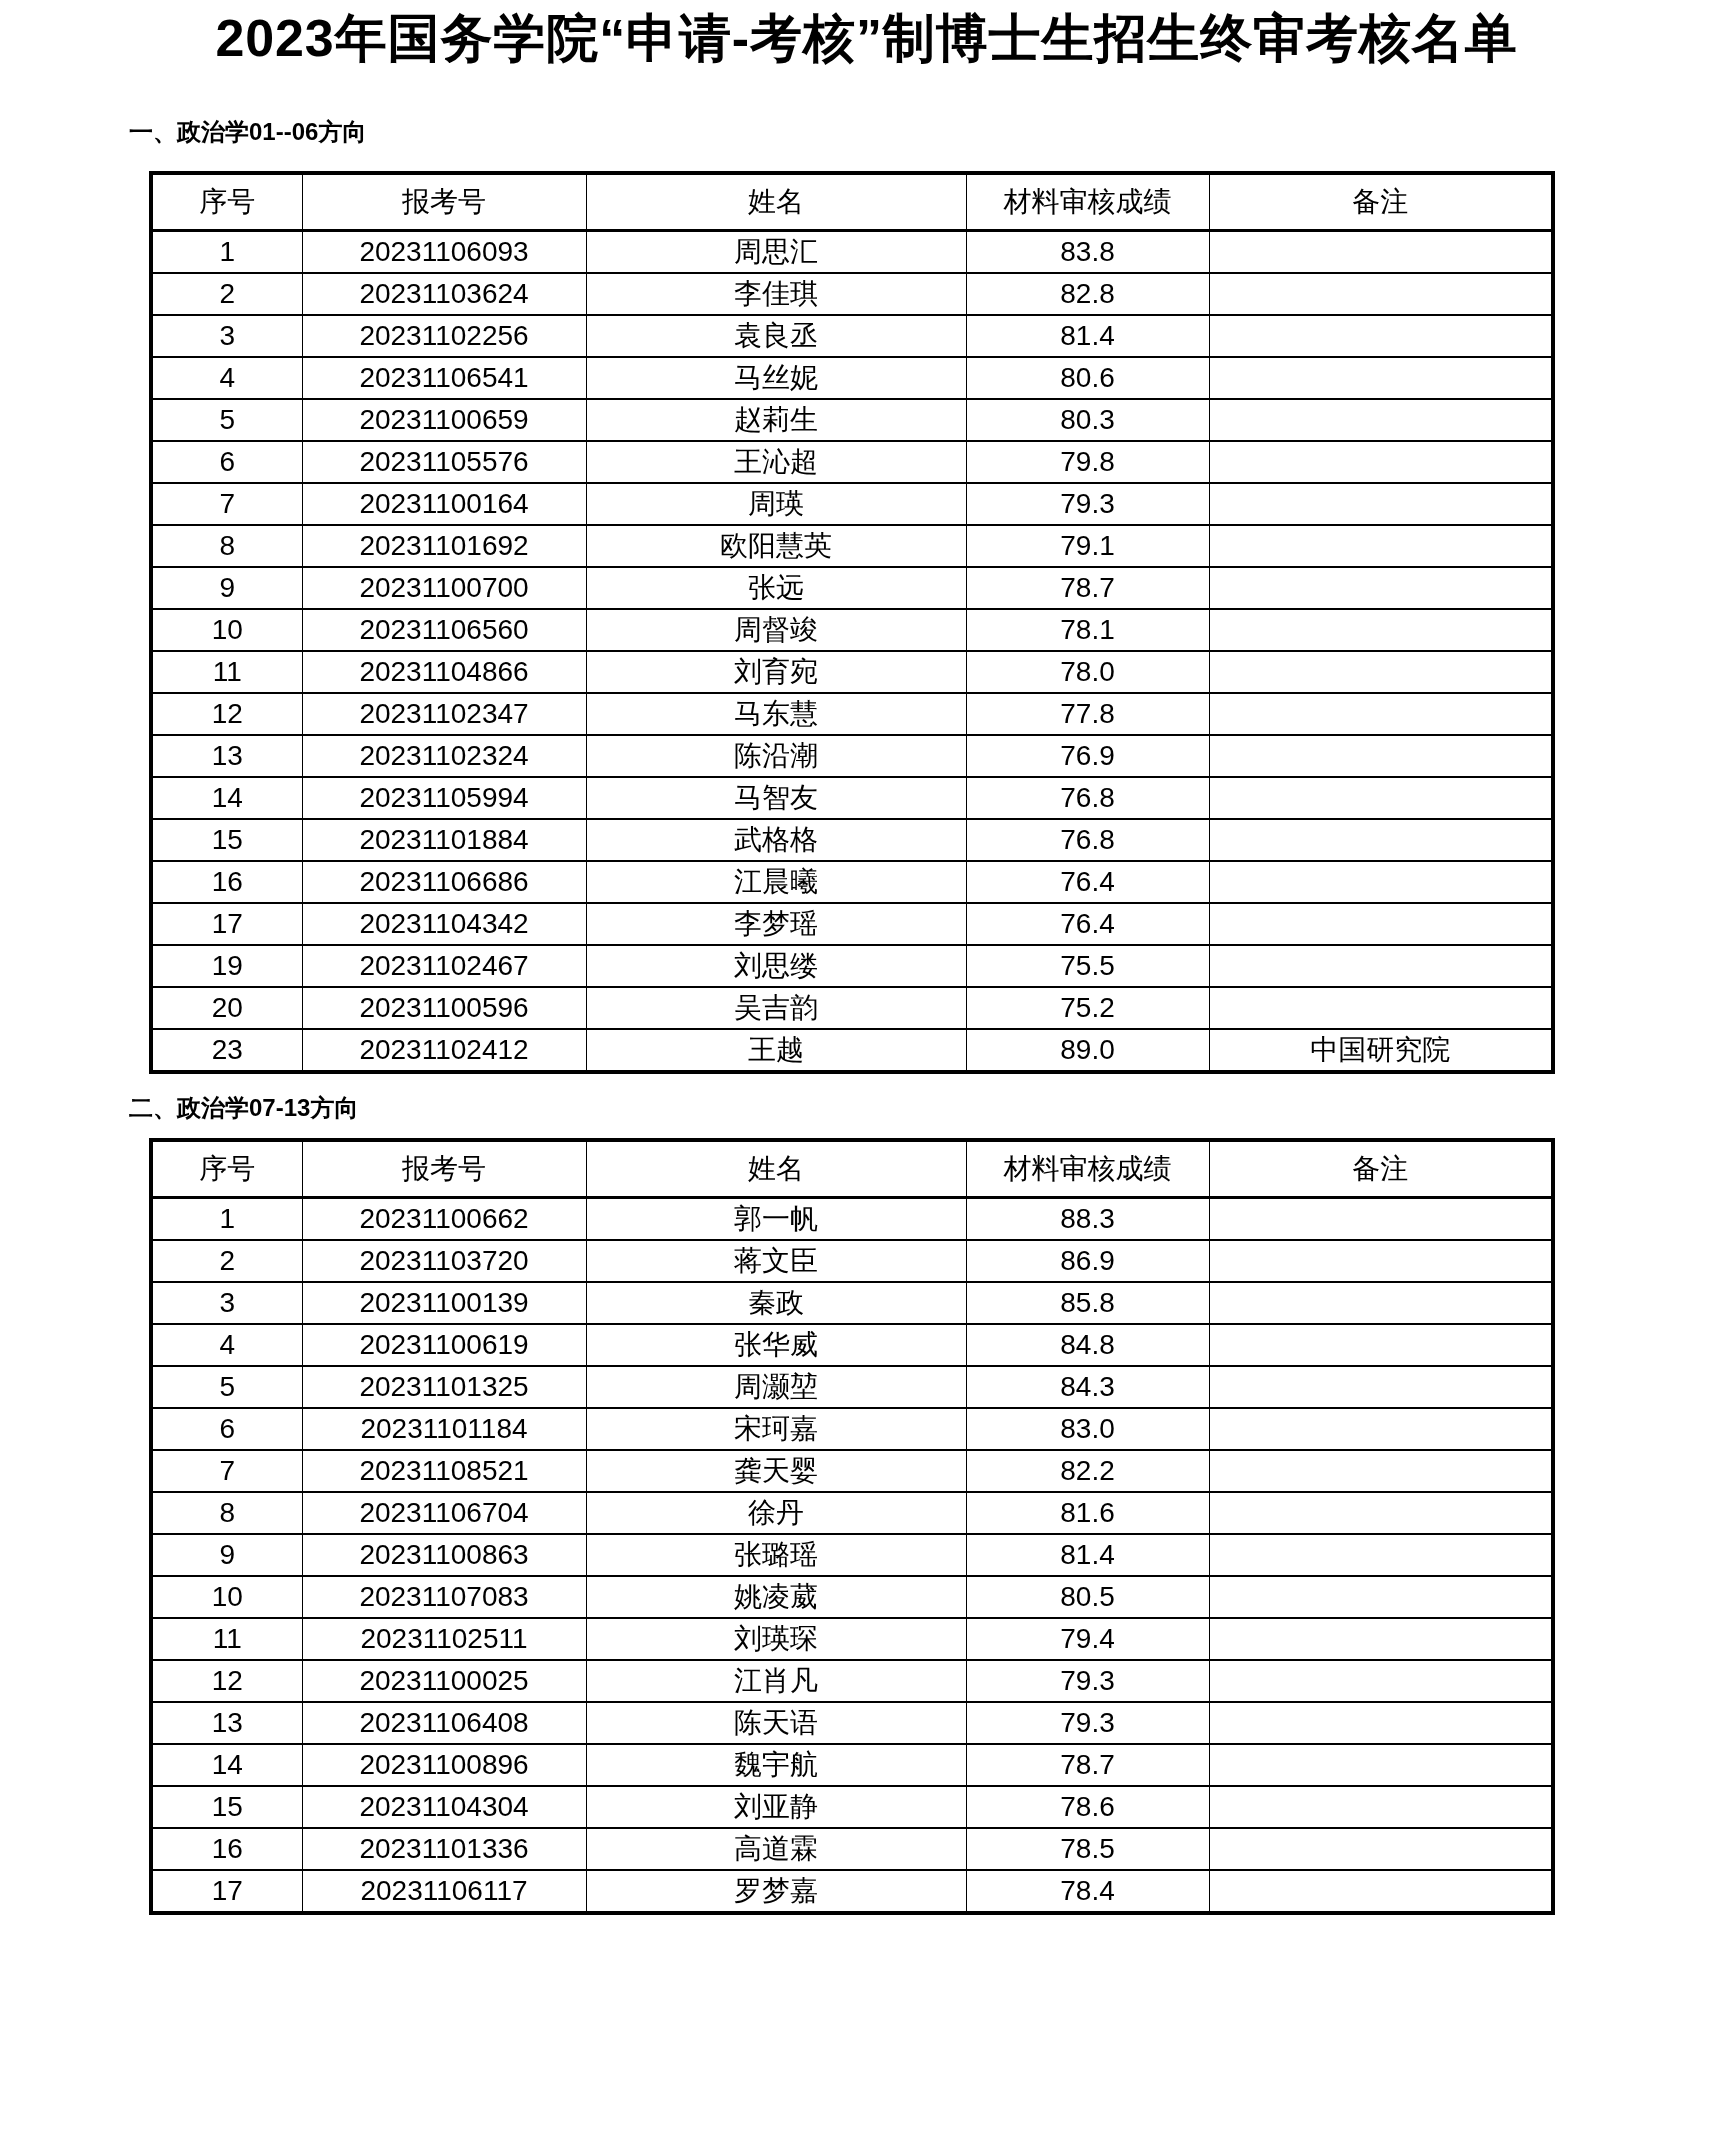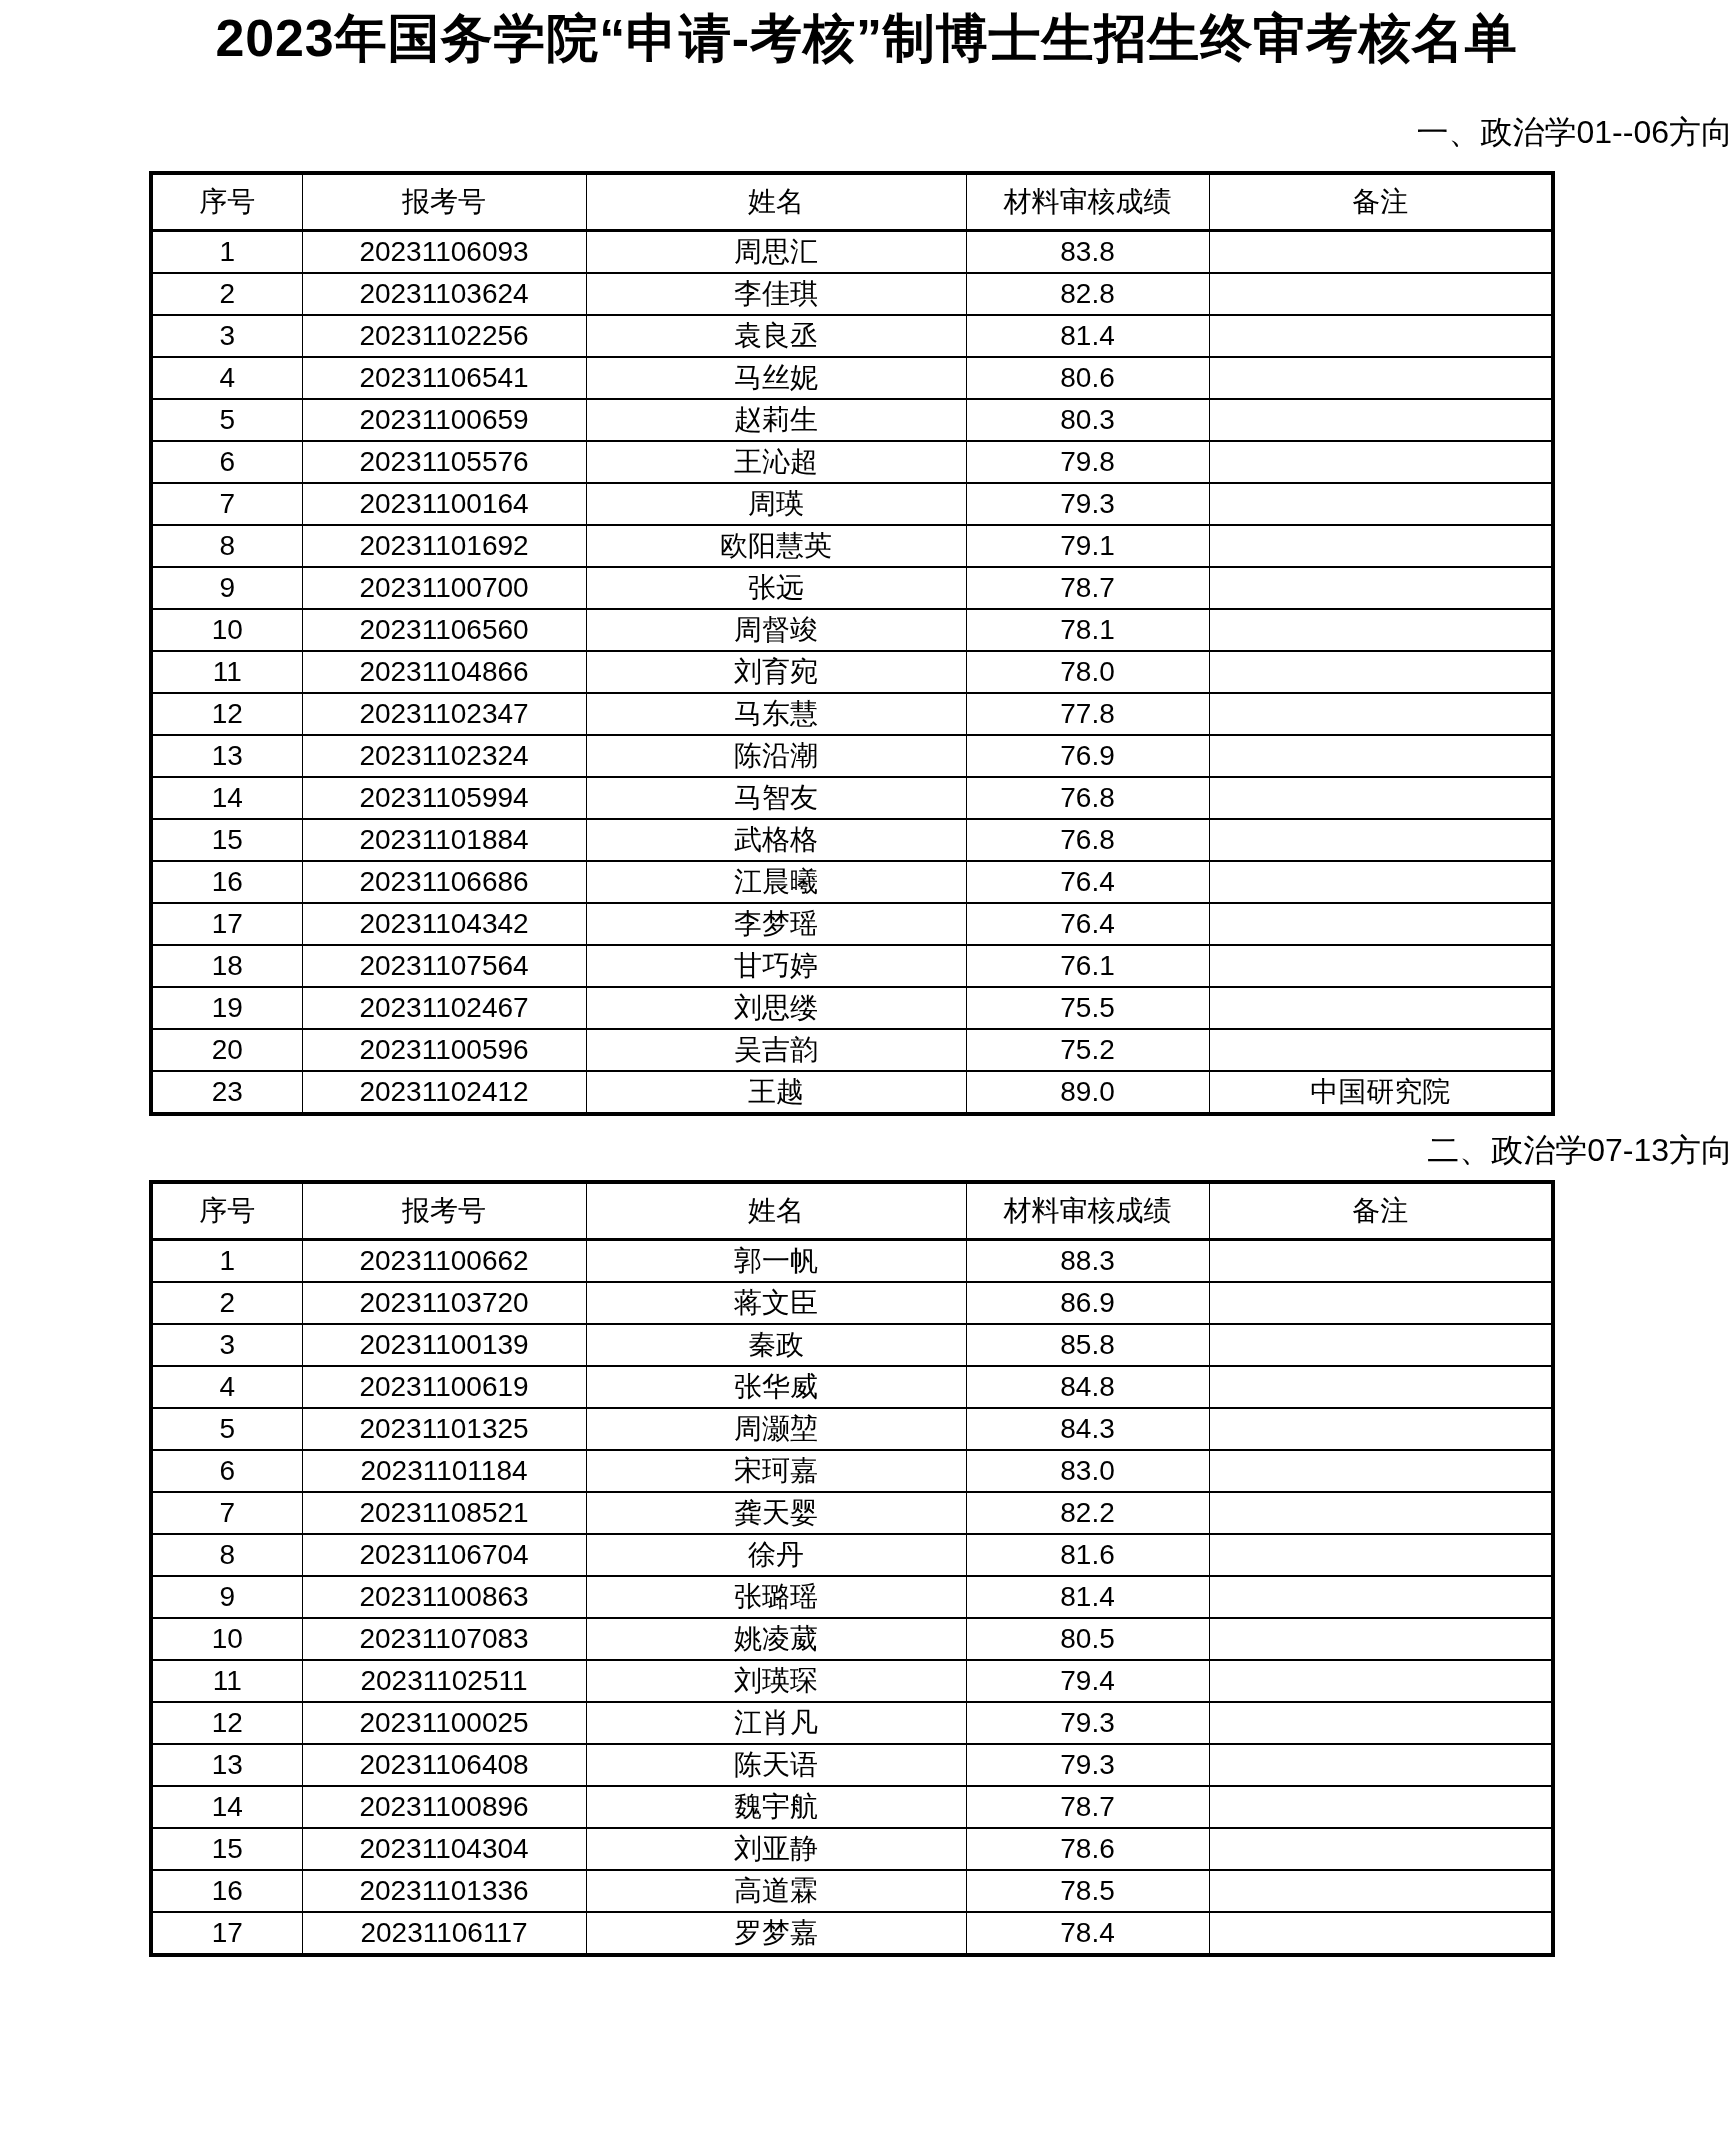--- a/index.html
+++ b/index.html
@@ -18,24 +18,23 @@
     margin: 0;
     padding-top: 14.4px;
     text-align: center;
     font-size: 52px;
     line-height: 49px;
     font-weight: bold;
     letter-spacing: 0.9px;
   }
   .section-heading {
     margin-left: 129px;
-    font-size: 32px;
+    font-size: 24px;
     line-height: 38px;
-    font-weight: normal;
-    text-align: right;
+    font-weight: bold;
   }
   .section-heading.first {
     margin-top: 50px;
   }
   .section-heading.second {
     margin-top: 14.4px;
   }
   table.roster {
     margin-left: 149px;
     margin-top: 20px;
@@ -211,27 +210,20 @@
         <td></td>
       </tr>
       <tr>
         <td>17</td>
         <td>20231104342</td>
         <td>李梦瑶</td>
         <td>76.4</td>
         <td></td>
       </tr>
       <tr>
-        <td>18</td>
-        <td>20231107564</td>
-        <td>甘巧婷</td>
-        <td>76.1</td>
-        <td></td>
-      </tr>
-      <tr>
         <td>19</td>
         <td>20231102467</td>
         <td>刘思缕</td>
         <td>75.5</td>
         <td></td>
       </tr>
       <tr>
         <td>20</td>
         <td>20231100596</td>
         <td>吴吉韵</td>

